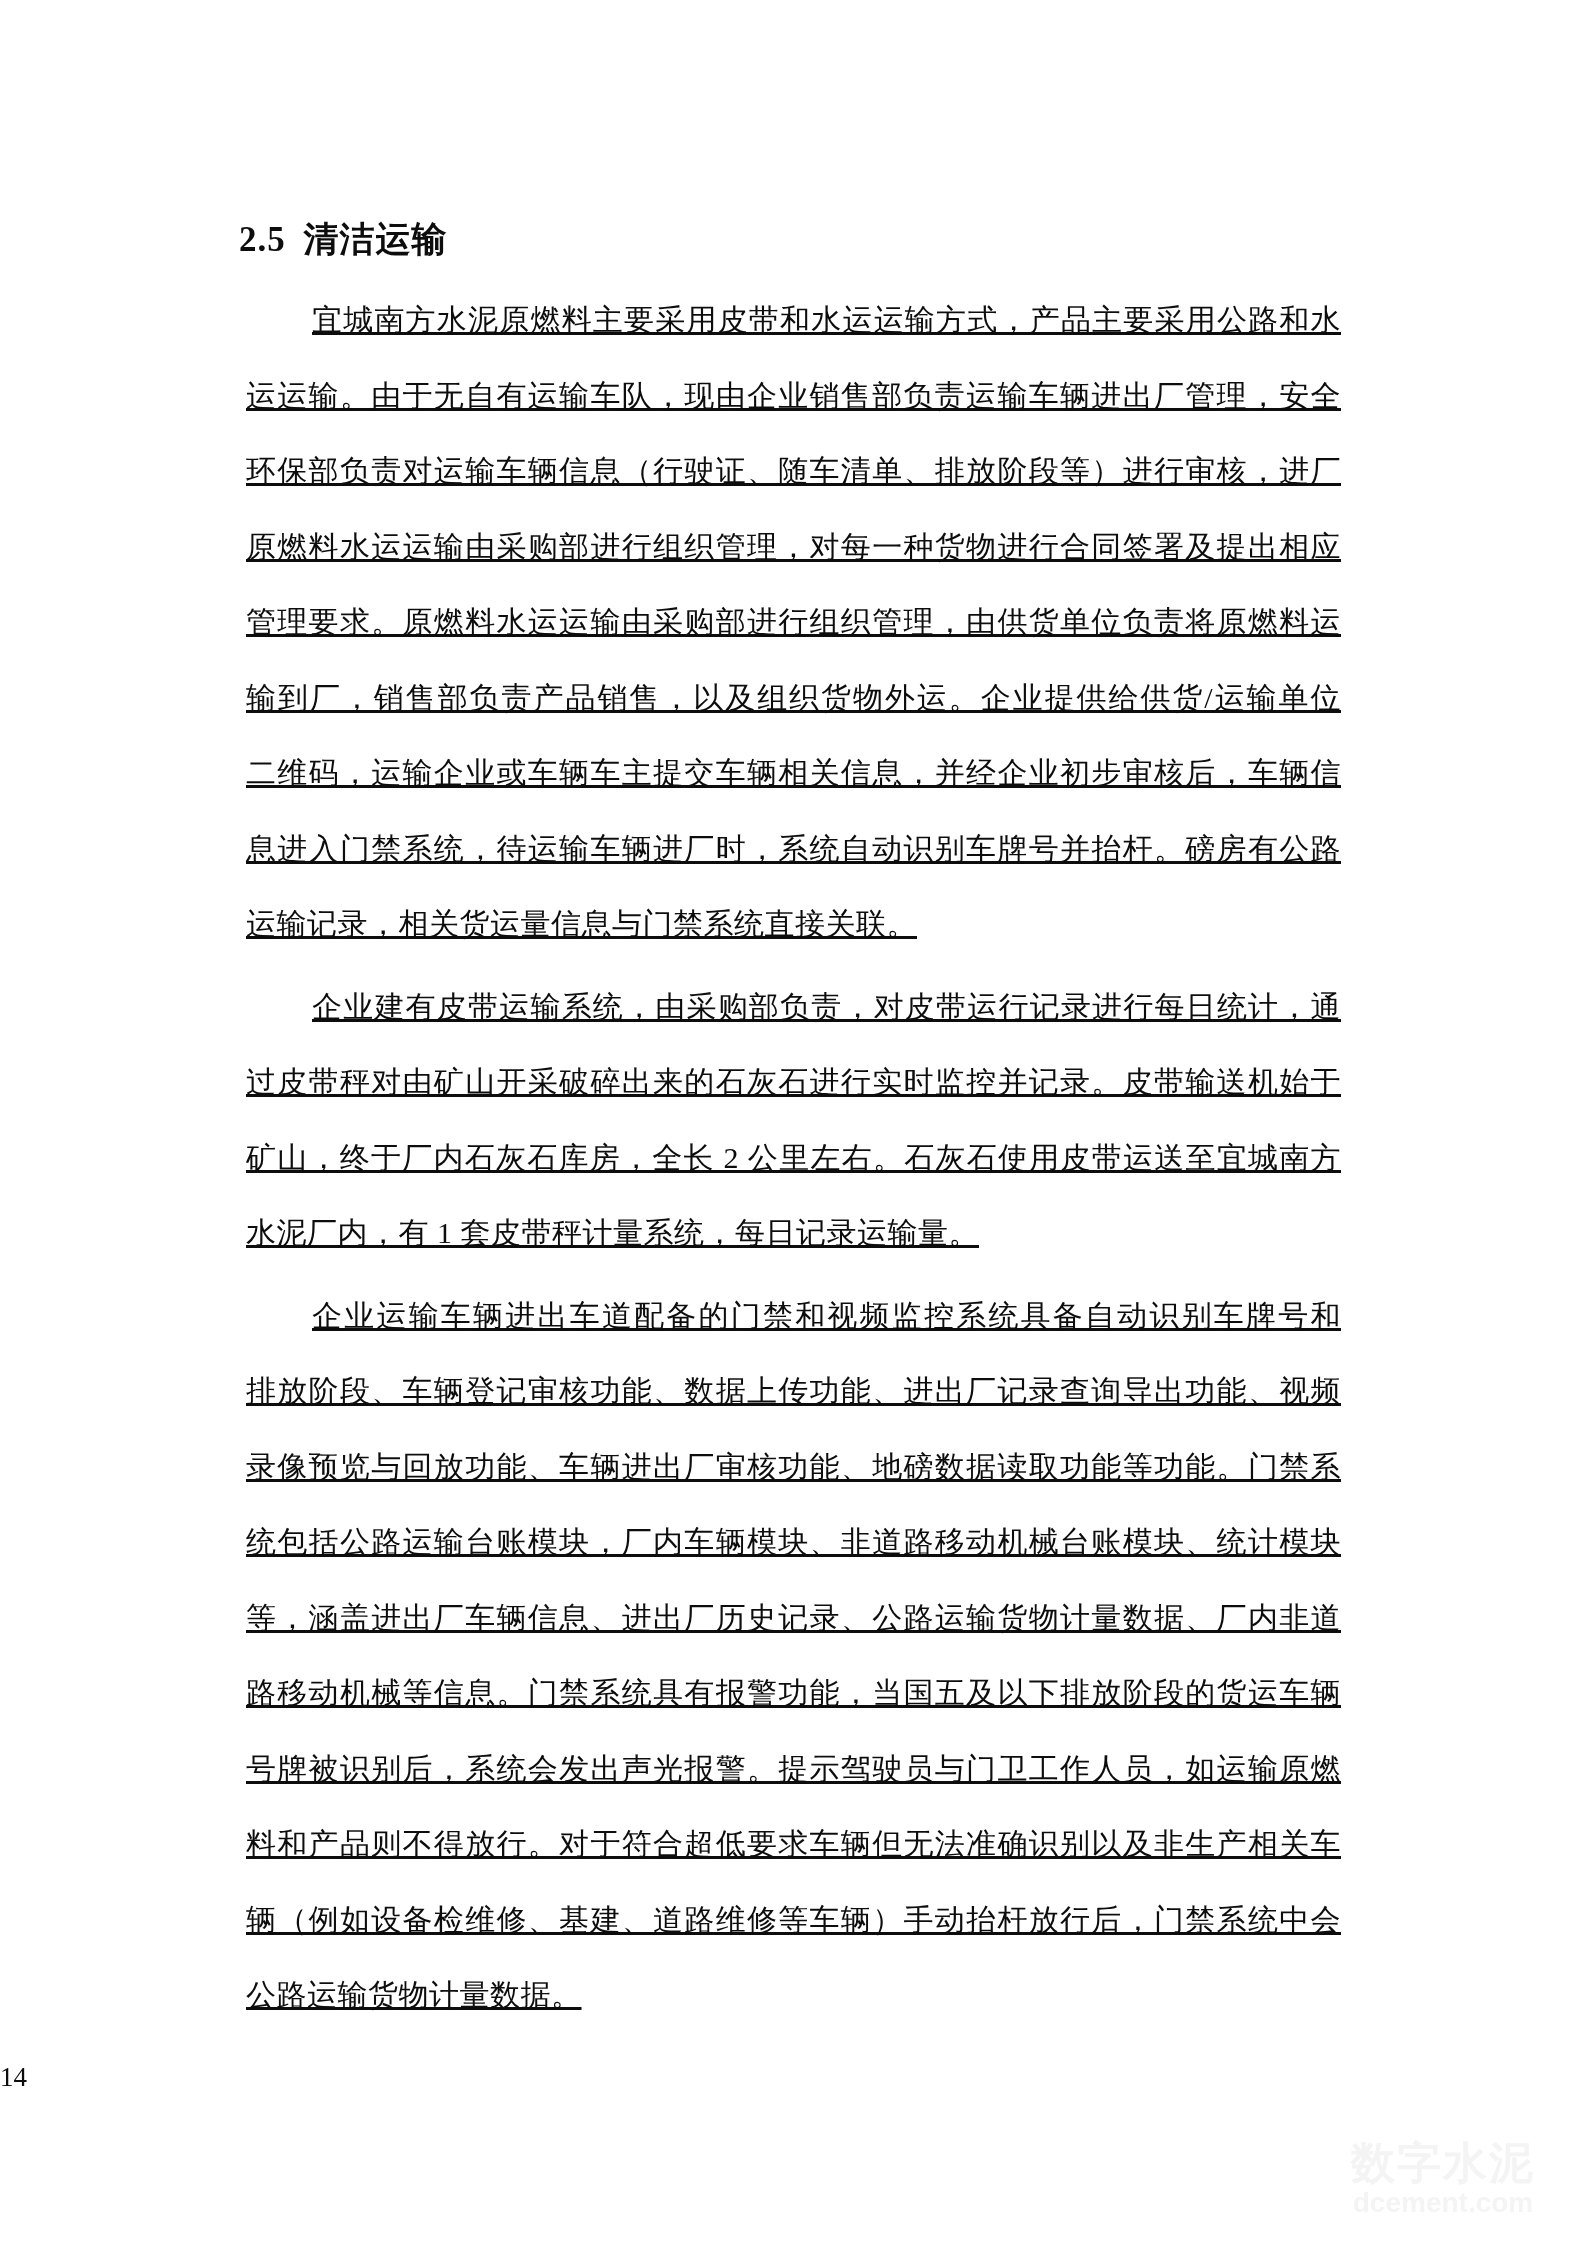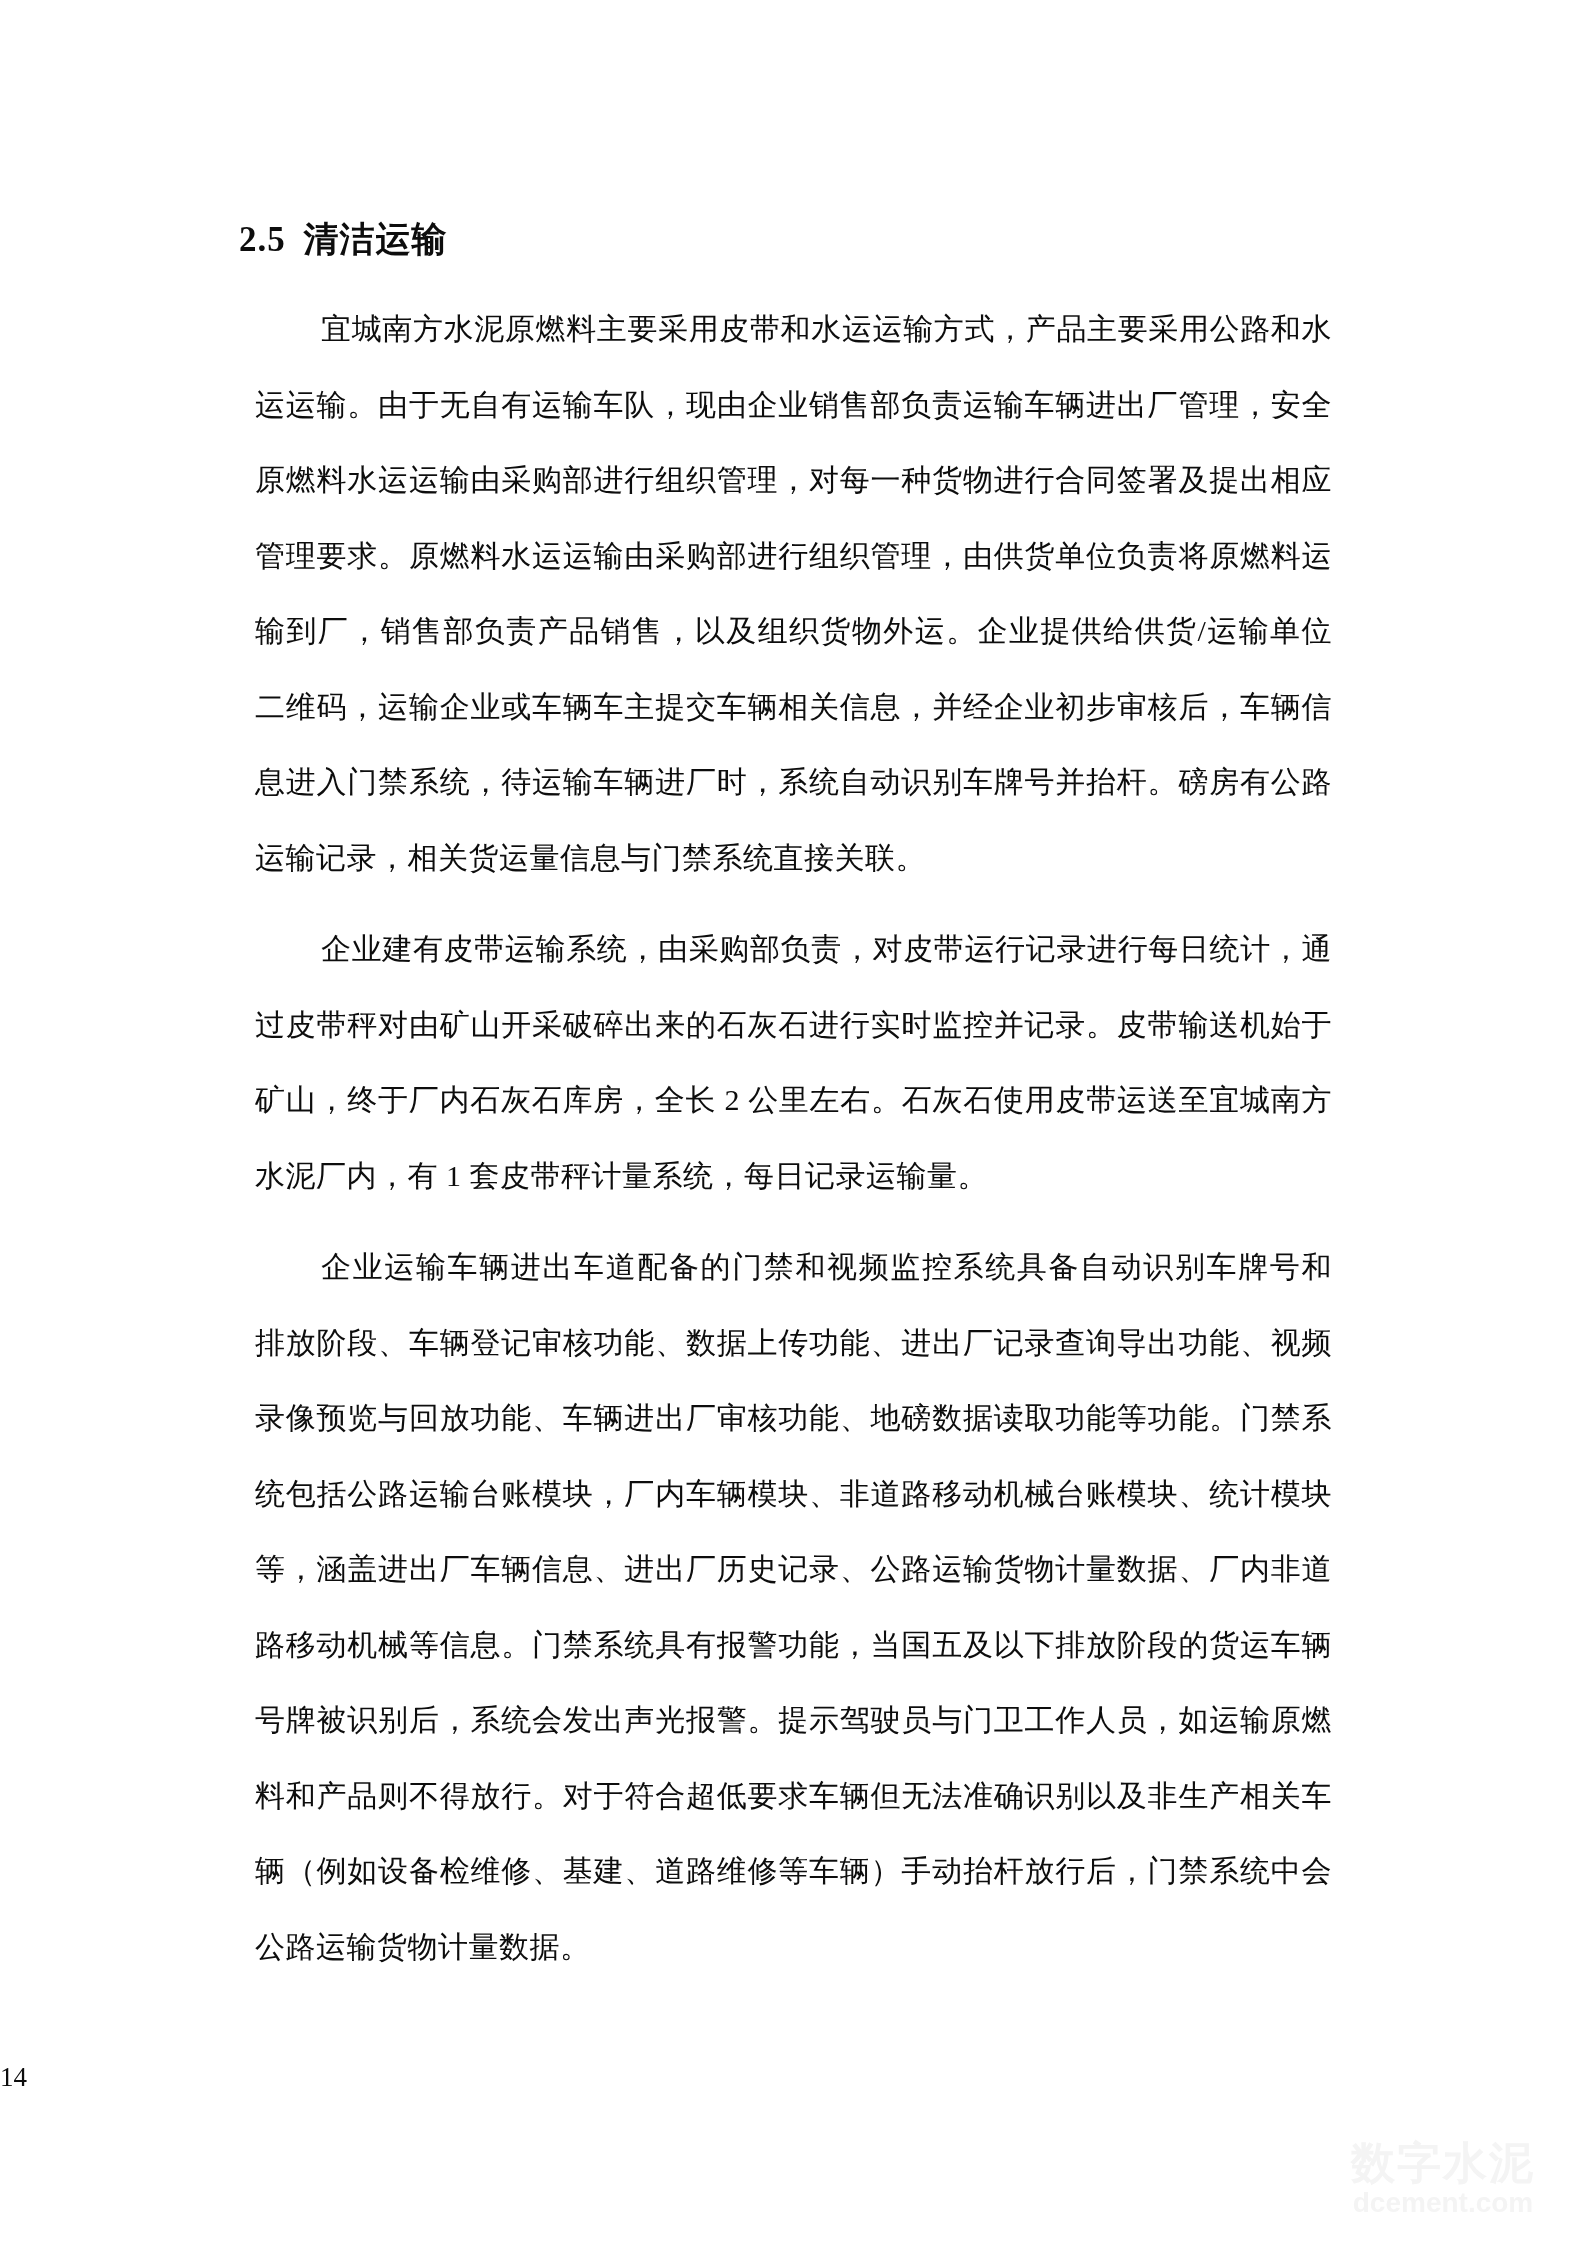--- a/index.html
+++ b/index.html
@@ -25,21 +25,21 @@
     letter-spacing: 1px;
     word-spacing: 8px;
     white-space: nowrap;
   }
   .doc-body {
     position: absolute;
     left: 239px;
     top: 275px;
     width: 1109px;
   }
-  .para { margin: 16px; padding: 0; }
+  .para { margin: 7px; padding: 0; text-decoration: underline; }
   .line {
     height: 75.5px;
     line-height: 75.5px;
     font-size: 30px;
     letter-spacing: 0.5px;
     text-align: justify;
     text-align-last: justify;
     text-justify: inter-character;
     white-space: nowrap;
     overflow: visible;
@@ -84,20 +84,21 @@
 <body>
 
 <div class="page">
 
   <div class="heading">2.5 清洁运输</div>
 
   <div class="doc-body">
       <div class="para">
         <div class="line first">宜城南方水泥原燃料主要采用皮带和水运运输方式，产品主要采用公路和水</div>
         <div class="line">运运输。由于无自有运输车队，现由企业销售部负责运输车辆进出厂管理，安全</div>
+        <div class="line">环保部负责对运输车辆信息（行驶证、随车清单、排放阶段等）进行审核，进厂</div>
         <div class="line">原燃料水运运输由采购部进行组织管理，对每一种货物进行合同签署及提出相应</div>
         <div class="line">管理要求。原燃料水运运输由采购部进行组织管理，由供货单位负责将原燃料运</div>
         <div class="line">输到厂，销售部负责产品销售，以及组织货物外运。企业提供给供货/运输单位</div>
         <div class="line">二维码，运输企业或车辆车主提交车辆相关信息，并经企业初步审核后，车辆信</div>
         <div class="line">息进入门禁系统，待运输车辆进厂时，系统自动识别车牌号并抬杆。磅房有公路</div>
         <div class="line last">运输记录，相关货运量信息与门禁系统直接关联。</div>
       </div>
       <div class="para">
         <div class="line first">企业建有皮带运输系统，由采购部负责，对皮带运行记录进行每日统计，通</div>
         <div class="line">过皮带秤对由矿山开采破碎出来的石灰石进行实时监控并记录。皮带输送机始于</div>

